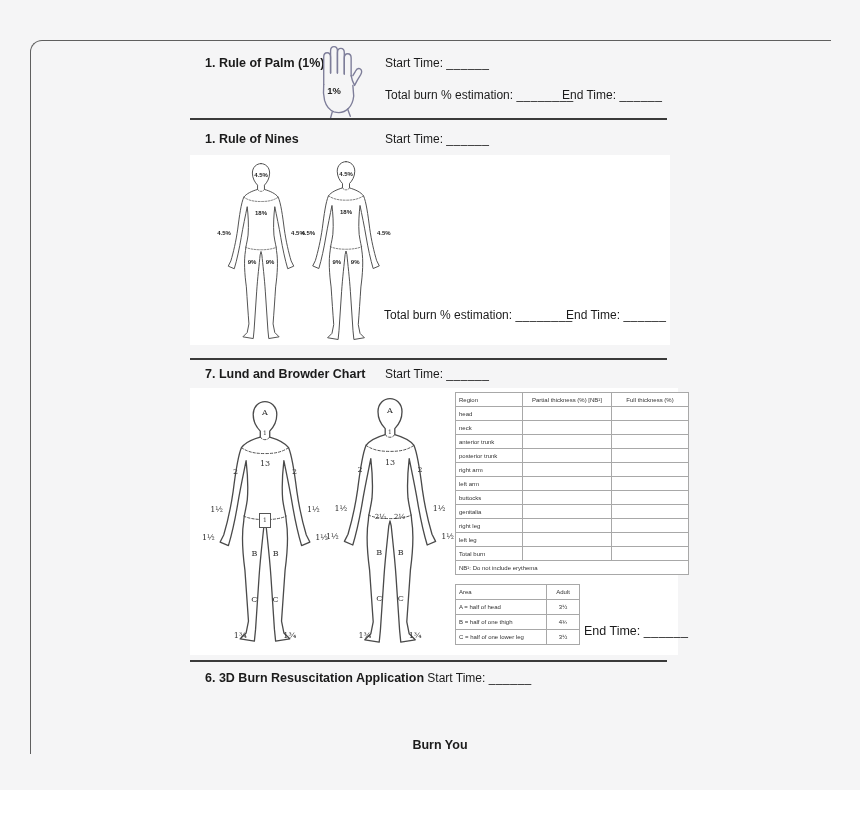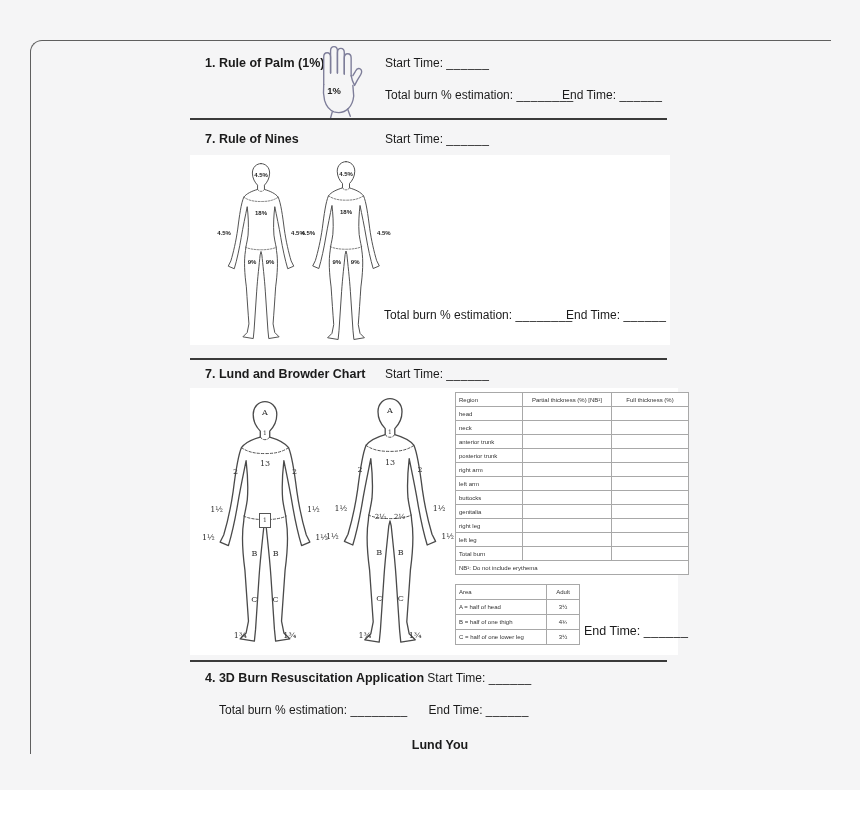--- a/index.html
+++ b/index.html
@@ -96,21 +96,21 @@
     <span>Total burn % estimation:</span>
     <span class="blank">________</span>
   </div>
   <div class="lbl" style="left:562px;top:88px">
     <span>End Time:</span>
     <span class="blank">______</span>
   </div>
 
   <div class="hr" style="top:118px"></div>
 
-  <div class="lbl ttl" style="left:205px;top:132px">7. Rule of Nines</div>
+  <div class="lbl ttl" style="left:205px;top:132px">1. Rule of Nines</div>
   <div class="lbl" style="left:385px;top:132px">
     <span>Start Time:</span>
     <span class="blank">______</span>
   </div>
 
   <div class="whiteblock" style="left:190px;top:155px;width:480px;height:190px"></div>
 
   <div class="fig" style="left:216px;top:161px;width:90px;height:181px">
     <svg viewBox="0 0 100 210">
         <use href="#bodyOutline"></use>
@@ -290,26 +290,19 @@
     </table>
 
   <div class="lbl" style="left:584px;top:624px;font-size:12.5px">
     <span>End Time:</span>
     <span class="blank">______</span>
   </div>
 
   <div class="hr" style="top:660px"></div>
 
   <div class="lbl" style="left:205px;top:671px">
-    <span class="ttl">4. 3D Burn Resuscitation Application</span>
+    <span class="ttl">6. 3D Burn Resuscitation Application</span>
     <span>Start Time:</span>
     <span class="blank">______</span>
   </div>
-  <div class="lbl" style="left:219px;top:703px">
-    <span>Total burn % estimation:</span>
-    <span class="blank">________</span>
-    <span style="display:inline-block;width:14px"></span>
-    <span>End Time:</span>
-    <span class="blank">______</span>
-  </div>
-
-  <div class="thanks">Lund You</div>
+
+  <div class="thanks">Burn You</div>
 </div>
 
 </body></html>

